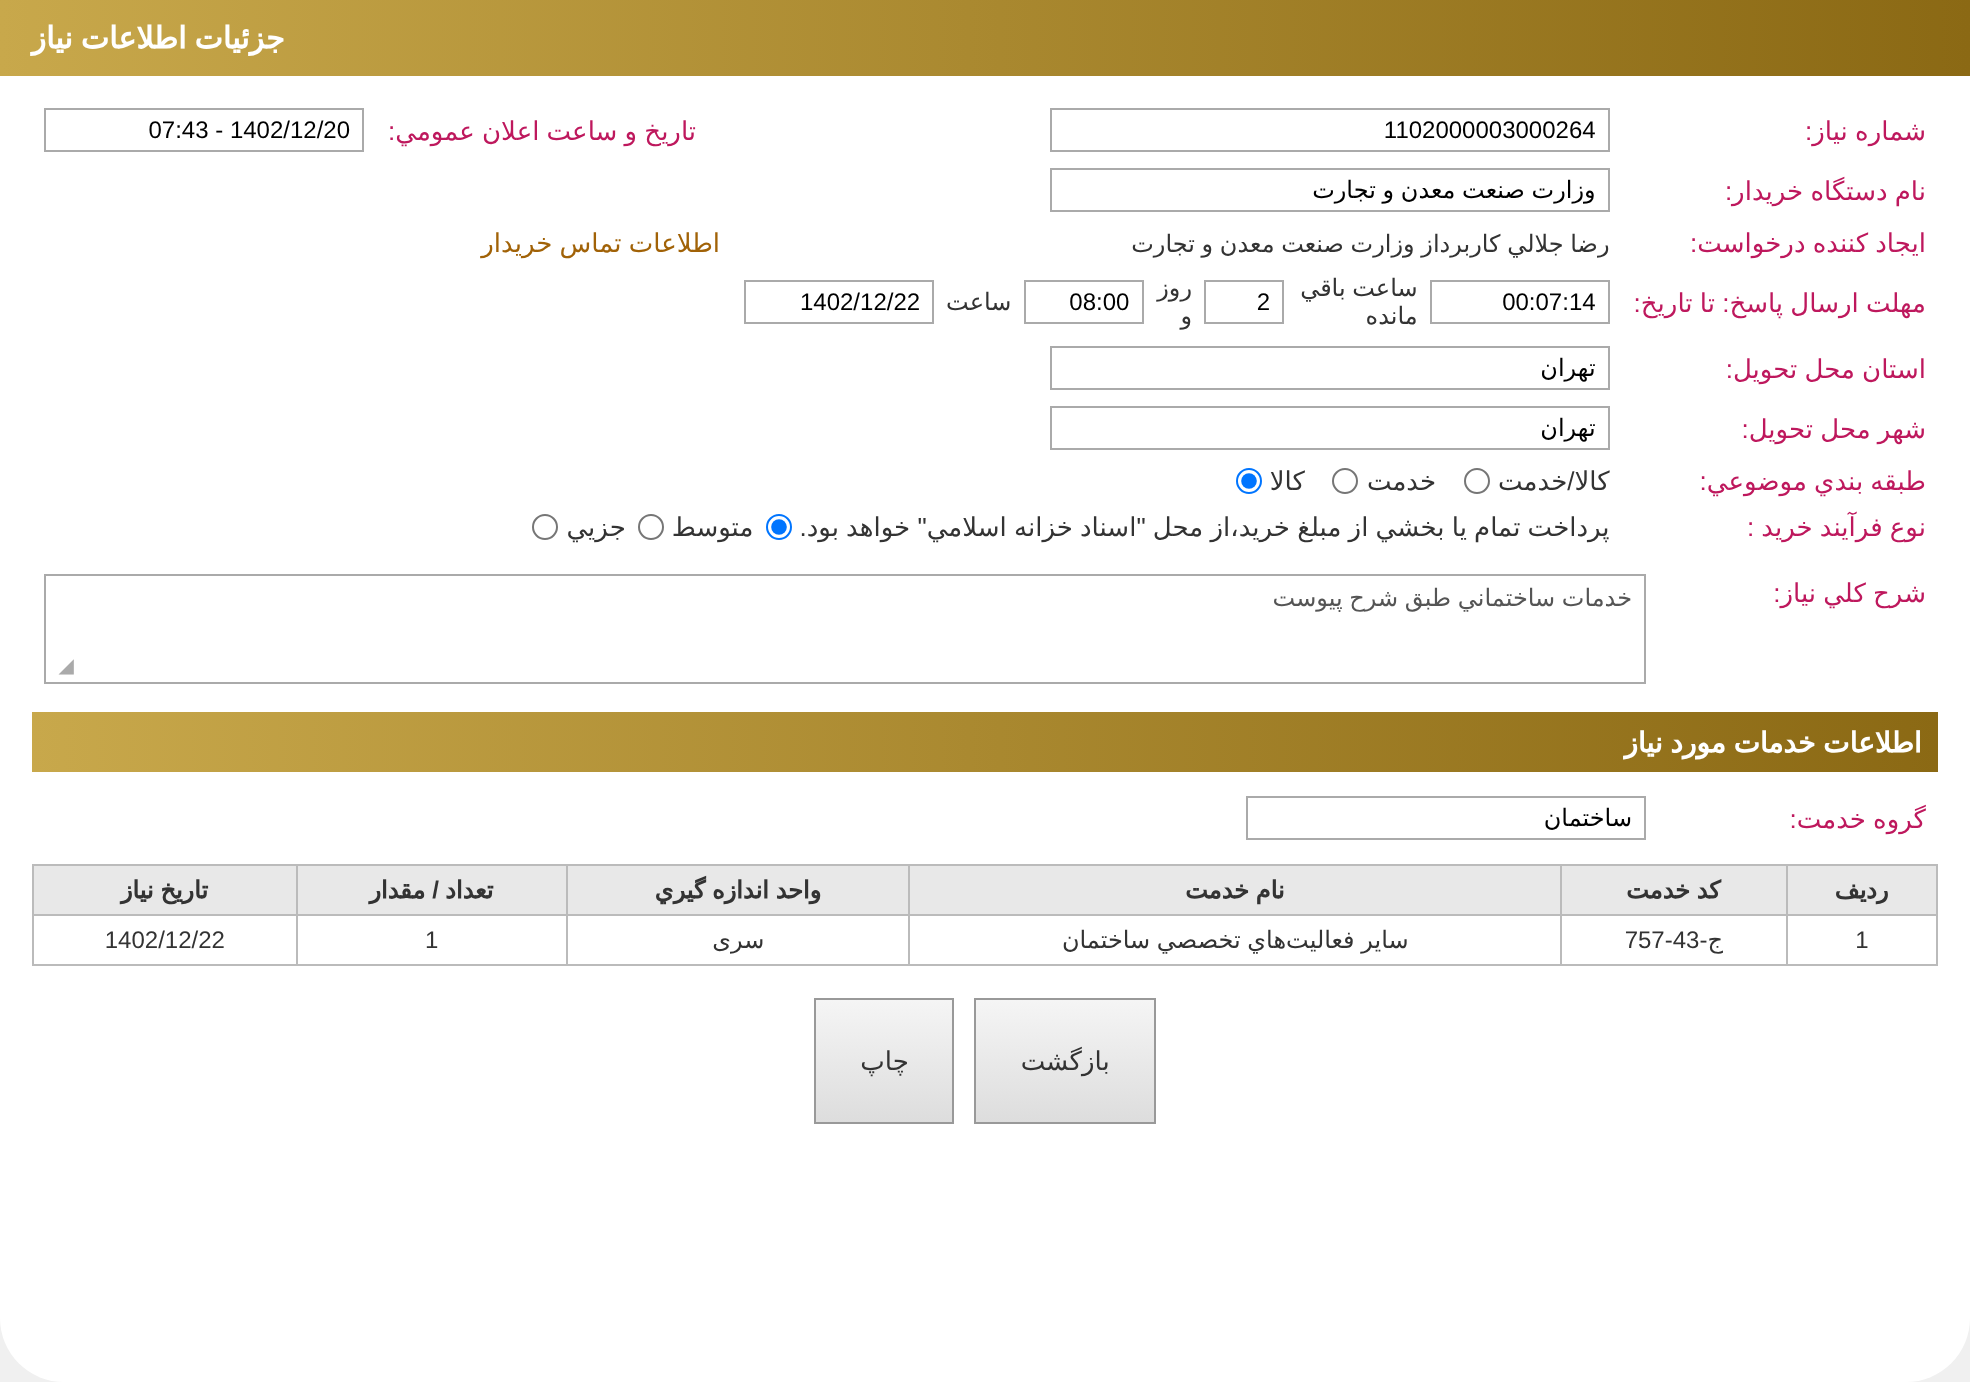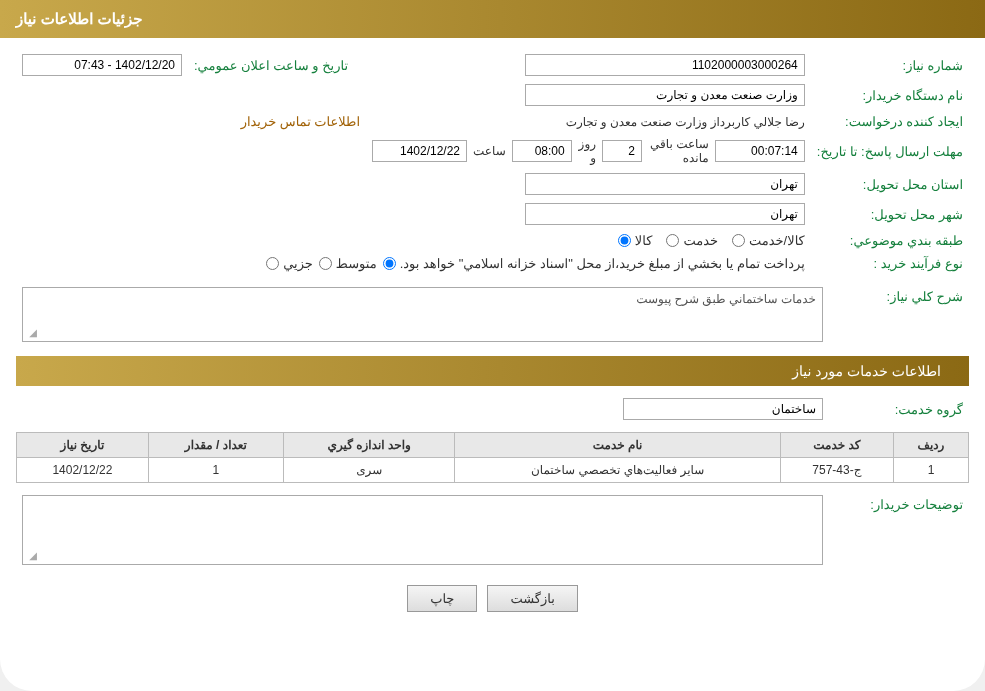--- a/index.html
+++ b/index.html
@@ -33,21 +33,21 @@
       border-collapse: collapse;
       margin-bottom: 8px;
     }
     .info-table td {
       padding: 4px 6px;
       vertical-align: middle;
     }
     .label-cell {
       text-align: right;
       white-space: nowrap;
-      color: #15803d;
+      color: #be185d;
       font-weight: normal;
       padding-right: 8px;
       width: 140px;
     }
     .value-cell {
       text-align: right;
     }
     .input-field {
       border: 1px solid #aaa;
       background: #fff;
@@ -59,23 +59,23 @@
     .input-wide { width: 280px; }
     .blue-link { color: #a16207; cursor: pointer; text-decoration: none; margin-top: 48px; }
     .row-flex {
       display: flex;
       align-items: center;
       gap: 6px;
     }
     .section-header {
       background: linear-gradient(to left, #8b6914, #c8a84b);
       color: #fff;
-      padding: 7px 28px;
+      padding: 7px 8px;
       font-size: 14px;
-      font-weight: normal;
+      font-weight: bold;
       margin: 10px 0 8px 0;
       text-align: right;
     }
     .radio-group {
       display: flex;
       align-items: center;
       gap: 14px;
       direction: rtl;
     }
     .radio-item {
@@ -103,21 +103,21 @@
       font-size: 12px;
     }
     .button-row {
       display: flex;
       justify-content: center;
       gap: 10px;
       margin-top: 16px;
       margin-bottom: 16px;
     }
     .btn {
-      padding: 5px 22px;
+      padding: 23px 22px;
       font-family: Tahoma, Arial, sans-serif;
       font-size: 13px;
       cursor: pointer;
       border: 1px solid #999;
     }
     .btn-print {
       background: linear-gradient(to bottom, #f5f5f5, #ddd);
       color: #333;
     }
     .btn-back {
@@ -312,32 +312,20 @@
           <td>1</td>
           <td>ج-43-757</td>
           <td>ساير فعاليت‌هاي تخصصي ساختمان</td>
           <td>سرى</td>
           <td>1</td>
           <td>1402/12/22</td>
         </tr>
       </tbody>
     </table>
 
-    <table class="info-table">
-      <tbody>
-          <tr>
-        <td class="label-cell" style="vertical-align:top;padding-top:6px;">توضيحات خريدار:</td>
-        <td>
-          <div class="buyer-desc-area">
-            <span class="resize-handle">◢</span>
-          </div>
-        </td>
-      </tr>
-    </tbody>
-      </table>
 
     <div class="button-row">
       <button class="btn btn-back">بازگشت</button>
       <button class="btn btn-print">چاپ</button>
     </div>
 
   </div>
 </div>
 
 </body></html>

